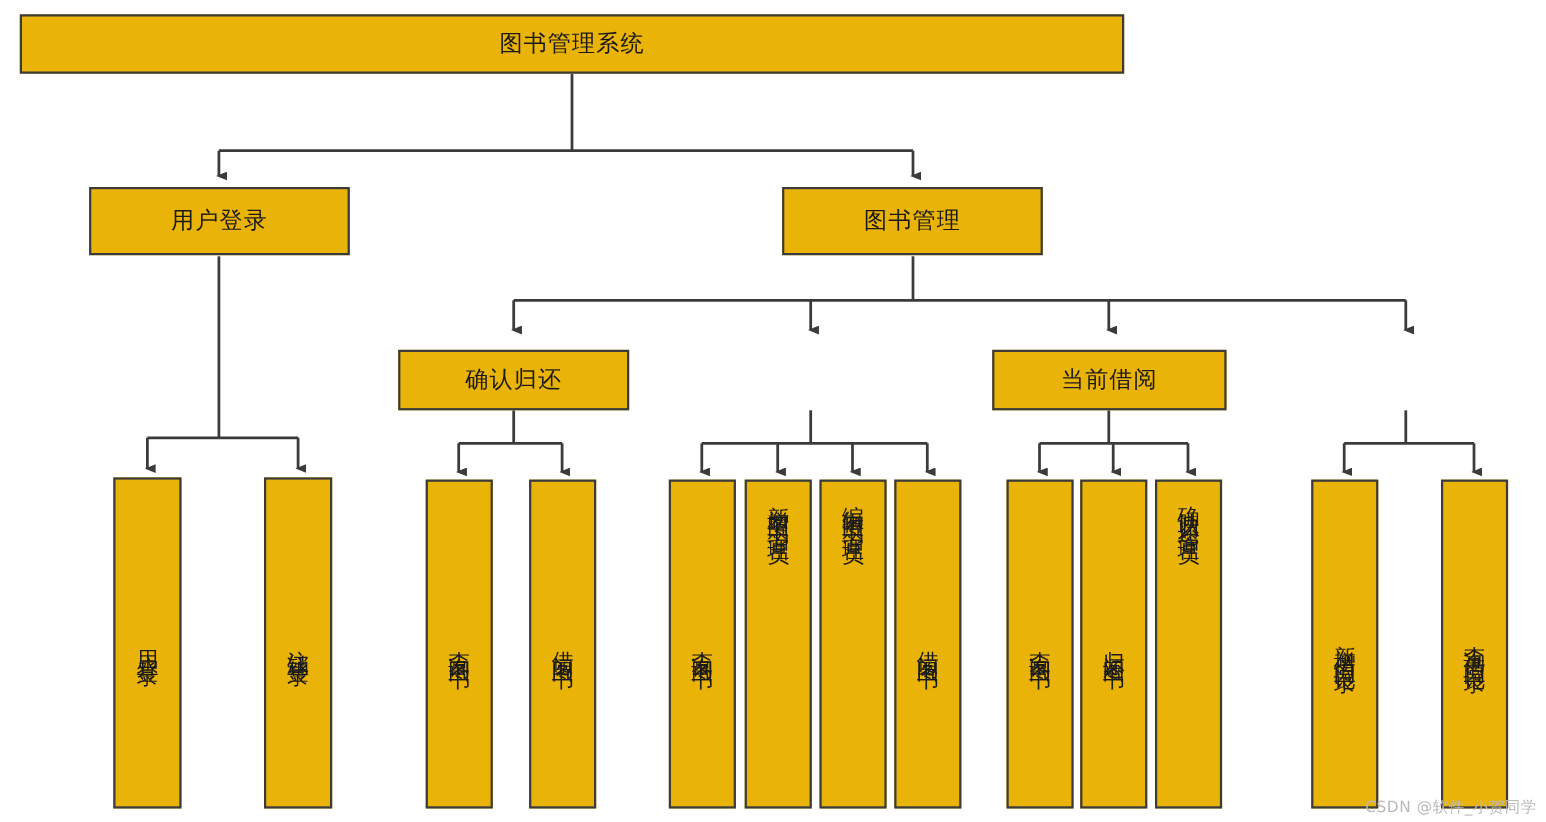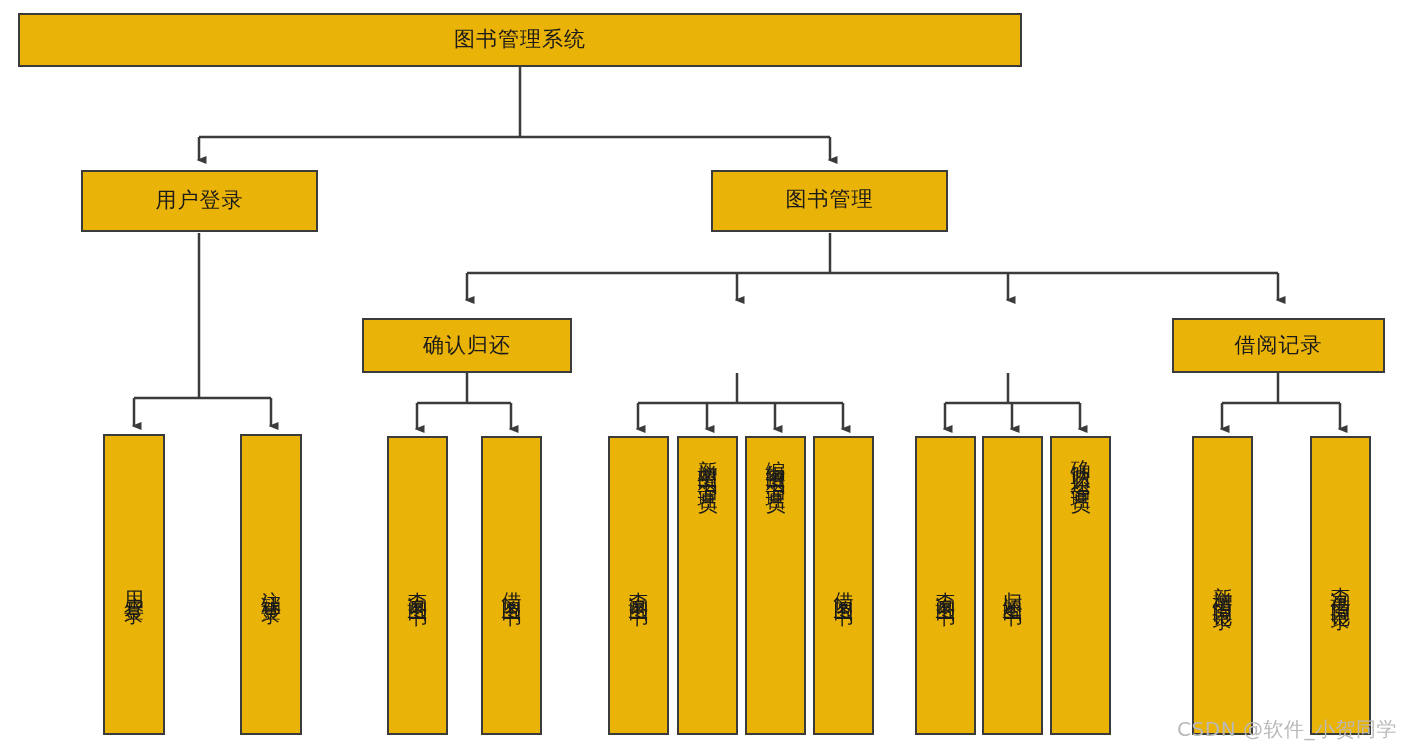--- a/index.html
+++ b/index.html
@@ -59,21 +59,21 @@
     white-space: nowrap;
   }
   .node.vert.centered {
     align-items: center;
     padding-top: 0;
   }
   .watermark {
     position: absolute;
     right: 8px;
     bottom: 4px;
-    font-size: 20px;
+    font-size: 14px;
     color: #b9b9b9;
     letter-spacing: 0.5px;
     white-space: nowrap;
     user-select: none;
   }
 </style>
 </head>
 <body>
 
 <div id="diagram-root">
@@ -128,29 +128,29 @@
     </g>
   </svg>
 
   <div class="node horiz" style="left:18px; top:13px; width:1004px; height:54px;">
     <span class="label">图书管理系统</span>
   </div>
 
   <div class="node horiz" style="left:81px; top:170px; width:237px; height:62px;">
     <span class="label">用户登录</span>
   </div>
-  <div class="node horiz" style="left:711px; top:170px; width:237px; height:62px;font-family:Liberation Mono, monospace;">
+  <div class="node horiz" style="left:711px; top:170px; width:237px; height:62px;">
     <span class="label">图书管理</span>
   </div>
 
   <div class="node horiz" style="left:362px; top:318px; width:210px; height:55px;">
     <span class="label">确认归还</span>
   </div>
-  <div class="node horiz" style="left:1172px; top:318px; width:213px; height:55px;">
-    <span class="label">借阅记录</span>
+  <div class="node horiz" style="left:902px; top:318px; width:213px; height:55px;">
+    <span class="label">当前借阅</span>
   </div>
 
   <div class="node vert centered" style="left:103px; top:434px; width:62px; height:301px;">
     <span class="label">用户登录</span>
   </div>
   <div class="node vert centered" style="left:240px; top:434px; width:62px; height:301px;">
     <span class="label">注销登录</span>
   </div>
 
   <div class="node vert centered" style="left:387px; top:436px; width:61px; height:299px;">

